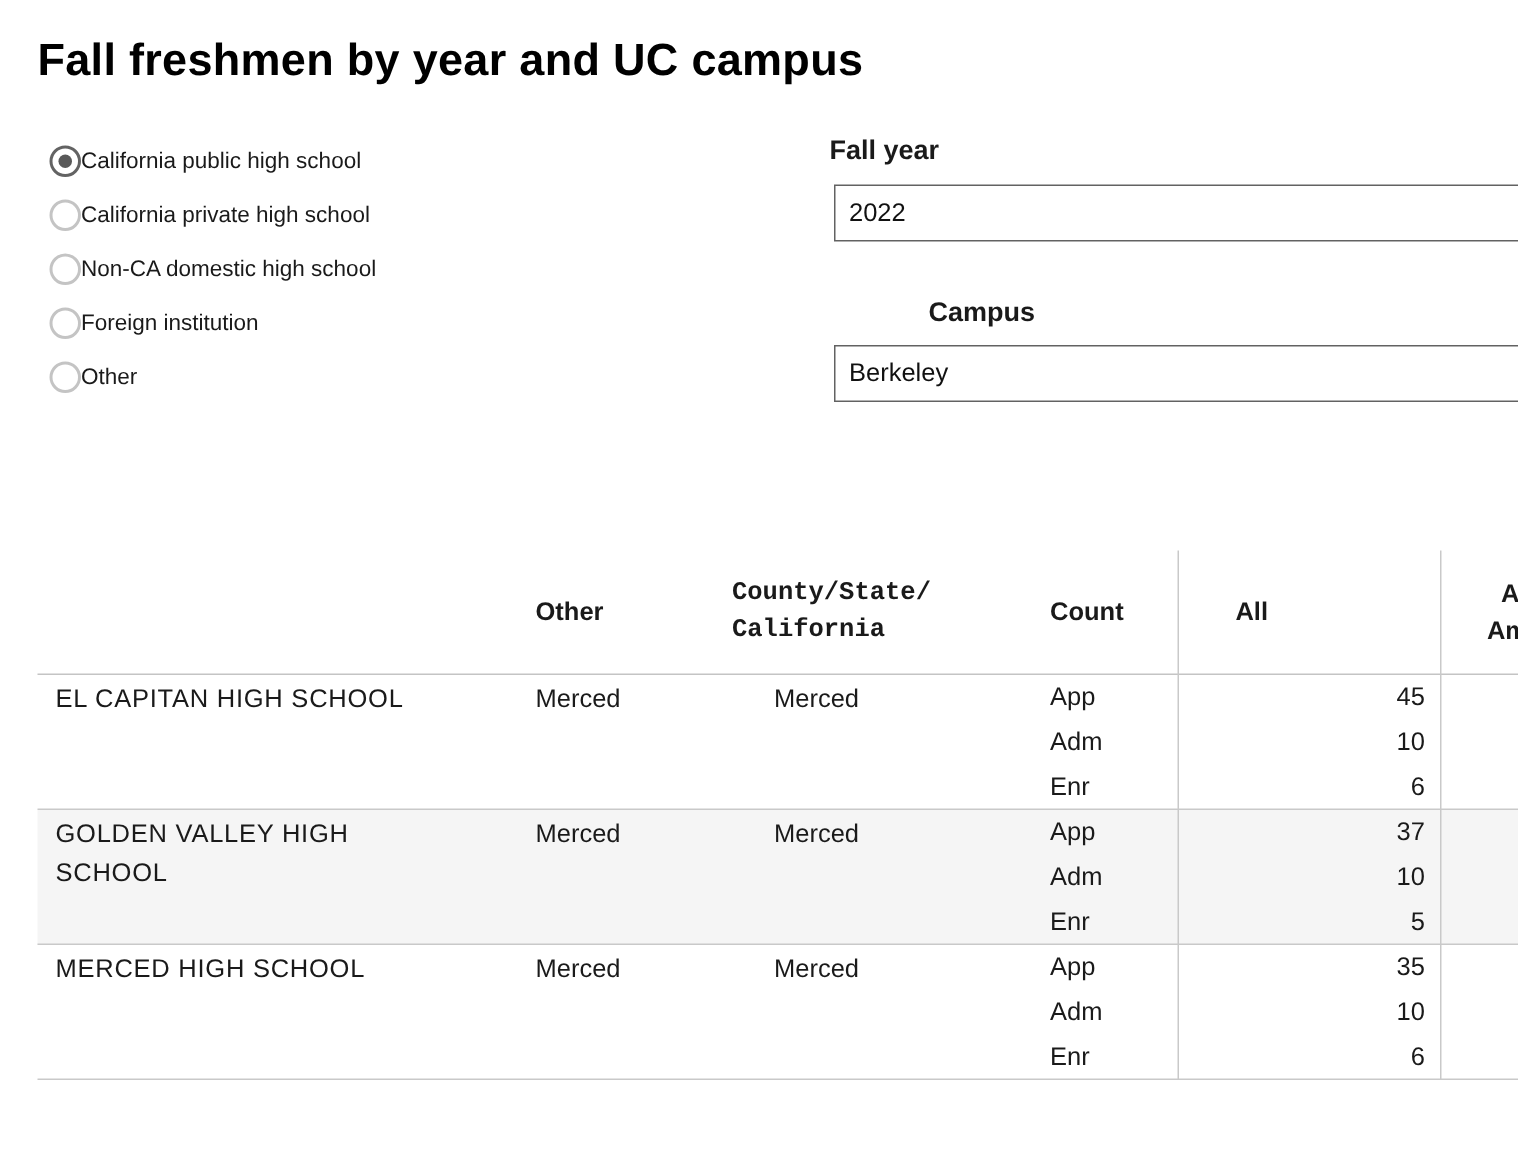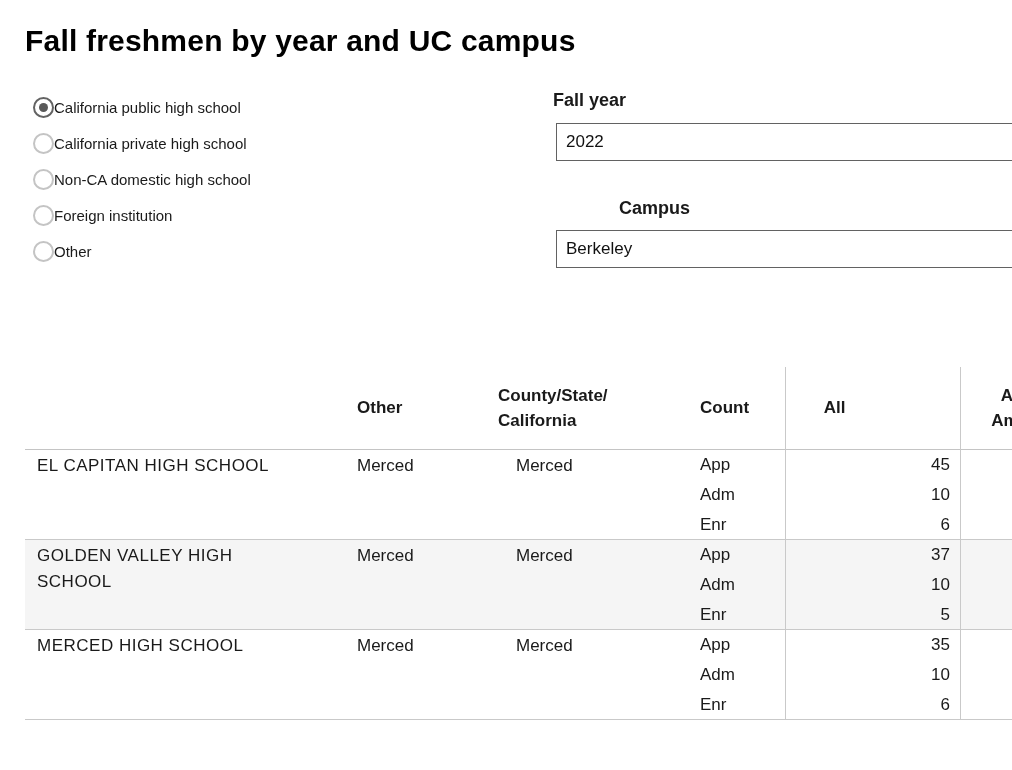--- a/index.html
+++ b/index.html
@@ -35,21 +35,21 @@
   }
   .inp-term{top:123px;}
   .inp-campus{top:230px;}
   
   .table{position:absolute;left:25px;top:367px;width:1075px;}
   .vline{position:absolute;top:0;width:1px;height:353px;background:#c9c9c9;z-index:3;}
   .v1{left:760px;} .v2{left:935px;}
   .thead{position:relative;height:82px;border-bottom:1px solid #c4c4c4;
     font-weight:bold;font-size:17px;}
   .th{position:absolute;top:0;height:82px;display:flex;align-items:center;white-space:nowrap;}
-  .th-school{left:12px;} .th-city{left:332px;} .th-county{left:473px;}
+  .th-school{left:12px;} .th-city{left:332px;} .th-county{left:463px;font-family:Liberation Mono, monospace;}
   .th-count{left:675px;}
   .th-all{left:722px;width:175px;justify-content:center;}
   .th-aa{left:935px;width:140px;justify-content:center;text-align:center;}
   .two-line{line-height:25px;}
   .tgroup{position:relative;height:89px;border-bottom:1px solid #c9c9c9;font-size:17px;}
   .striped{background:#f5f5f5;}
   .cell{position:absolute;top:3px;line-height:26px;}
   .cell-school{left:12px;width:270px;letter-spacing:.5px;}
   .cell-city{left:332px;} .cell-county{left:491px;}
   .count-label{position:absolute;left:675px;height:30px;line-height:30px;}

